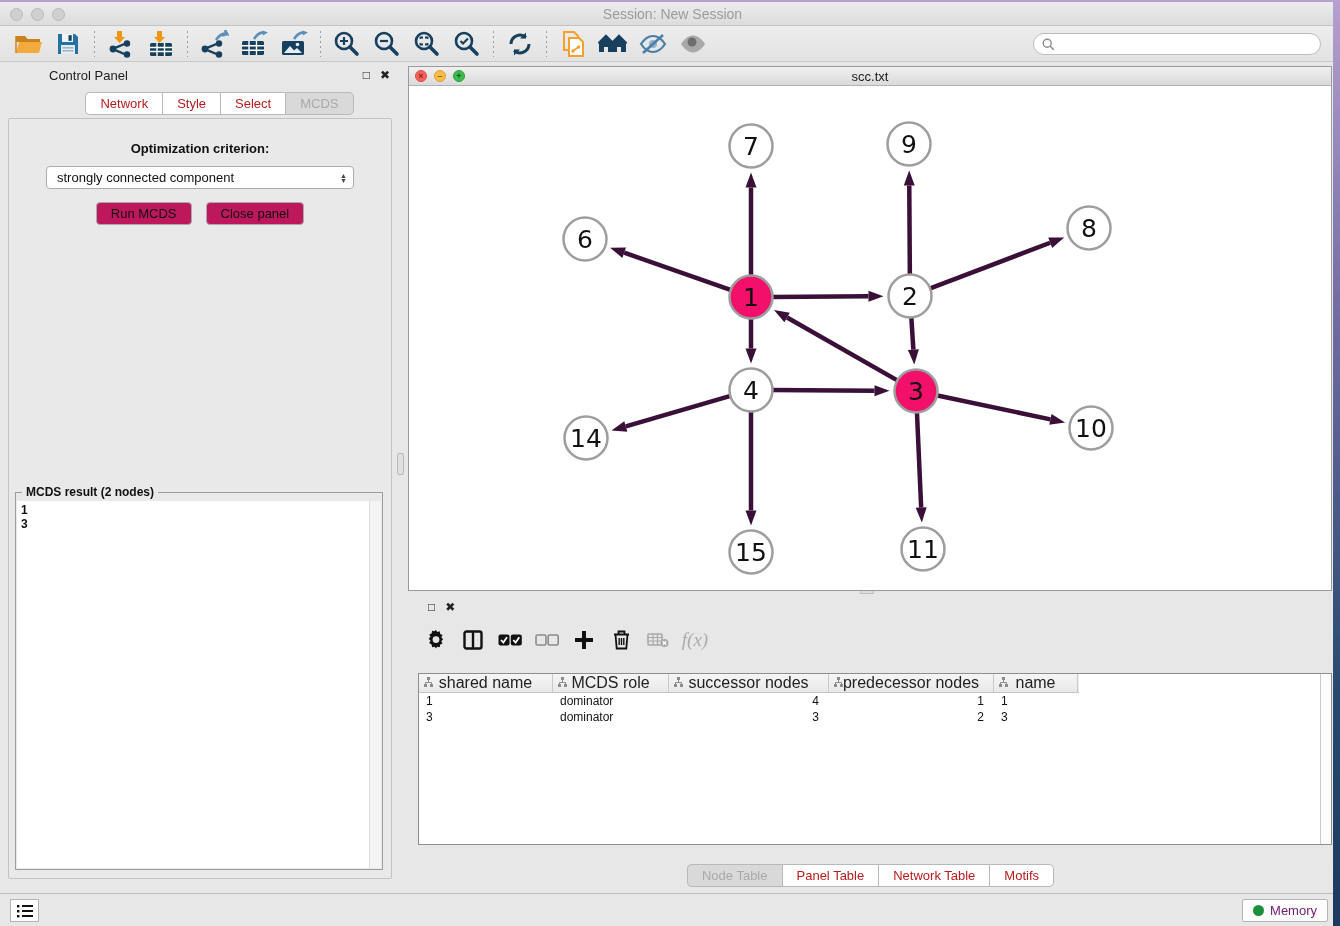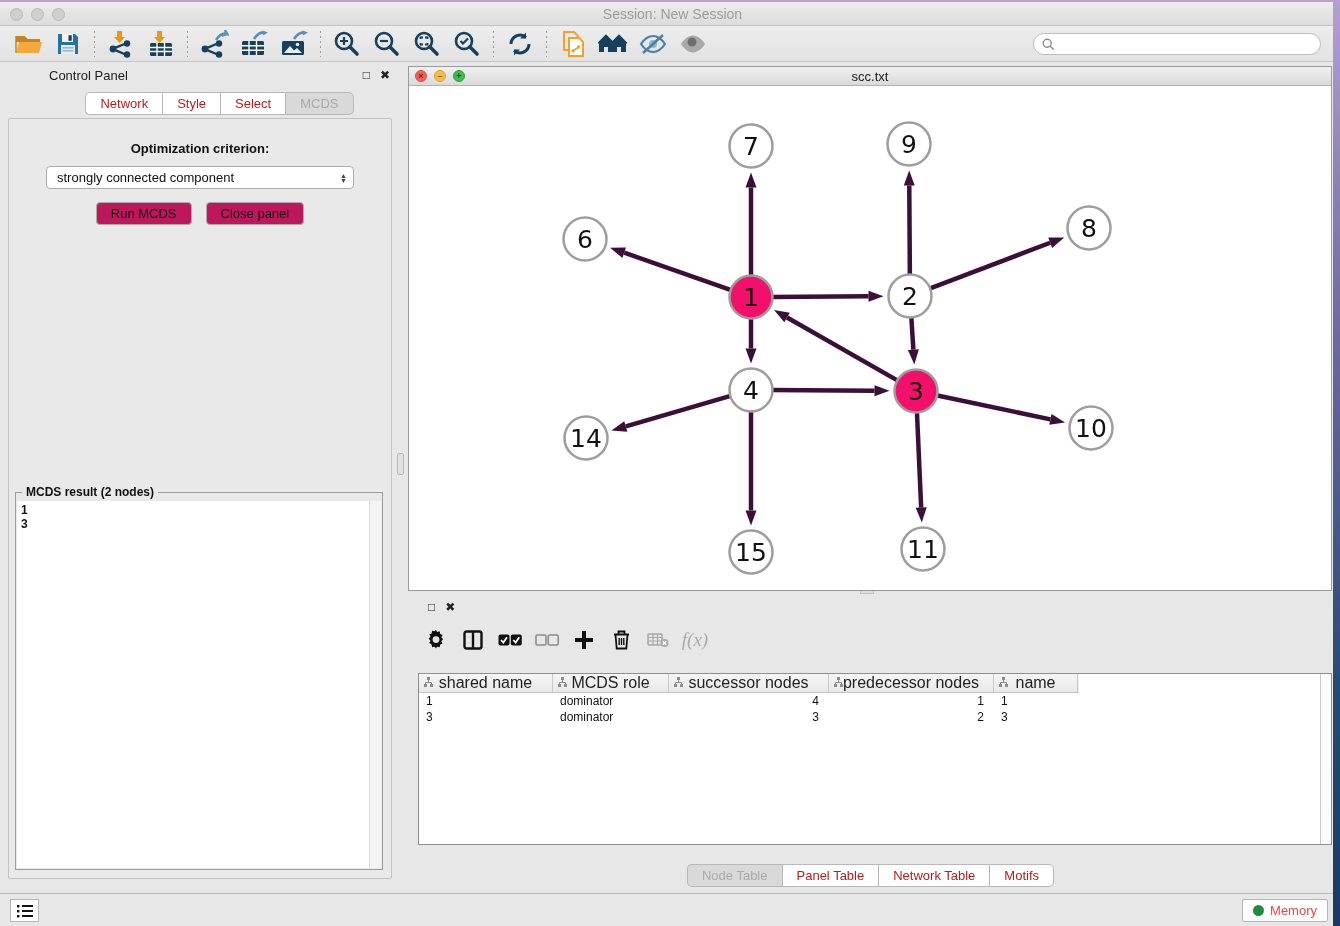--- a/index.html
+++ b/index.html
@@ -116,21 +116,21 @@
   .tp-tabs { position:absolute; left:0; right:0; top:269px; display:flex; justify-content:center; }
 
   
   .statusbar { position:absolute; left:0; top:893px; width:1340px; height:33px;
     background:#e7e7e7; border-top:1px solid #bdbdbd; }
   .list-btn { position:absolute; left:10px; top:5px; width:29px; height:23px;
     background:#fdfdfd; border:1px solid #b5b5b5; display:flex; align-items:center;
     justify-content:center; cursor:default; }
   .memory-btn { position:absolute; right:12px; top:5px; height:23px; background:#fdfdfd;
     border:1px solid #b5b5b5; border-radius:2px; display:flex; align-items:center;
-    gap:6px; padding:9px 10px; font-size:13px; color:#ef4444; cursor:default; }
+    gap:6px; padding:9px 10px; font-size:13px; color:#701a75; cursor:default; }
   .memdot { width:11px; height:11px; border-radius:50%; background:#1d8f3c; }
 
   svg { display:block; }
 </style>
 </head>
 <body>
 
 <div class="desktop-top"></div>
 <div class="desktop-right"></div>
 

